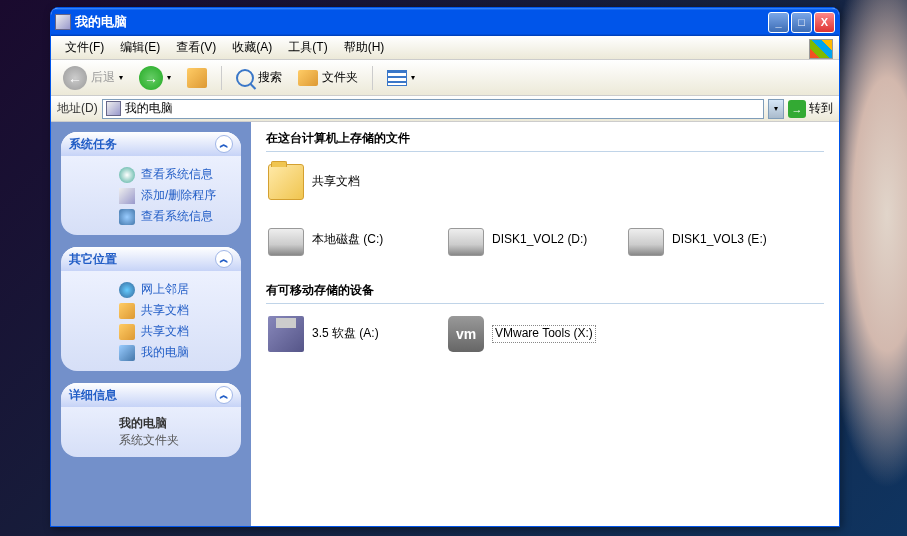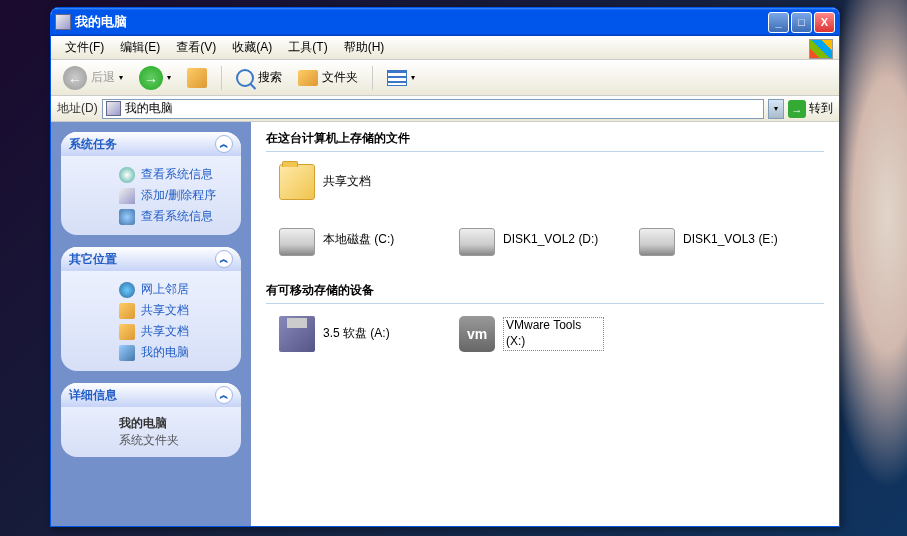--- a/index.html
+++ b/index.html
@@ -49,21 +49,21 @@
 .ico-setting { background: radial-gradient(circle, #9cf, #47a); border-radius: 3px; }
 .ico-net { background: radial-gradient(circle, #6cf, #369); border-radius: 50%; }
 .ico-docs { background: linear-gradient(135deg, #fc6, #d93); border-radius: 2px; }
 .ico-cp { background: linear-gradient(135deg, #9cf, #47a); border-radius: 2px; }
 .detail-title { font-weight: bold; color: #333; }
 .detail-sub { color: #555; }
 .main { flex: 1; background: #fff; padding: 4px 15px; overflow: auto; }
 .section-head { font-weight: bold; font-size: 12px; padding: 4px 0; border-bottom: 1px solid #c0d4e8; margin-bottom: 10px; }
 .item-row { display: flex; flex-wrap: wrap; gap: 0 20px; margin-bottom: 20px; }
 .item { display: flex; align-items: center; gap: 8px; width: 160px; cursor: pointer; padding: 2px; }
-.item-icon { width: 36px; height: 36px; flex-shrink: 0; margin-left: 11px; }
+.item-icon { width: 36px; height: 36px; flex-shrink: 0; }
 .folder-icon { background: linear-gradient(135deg, #ffe9a8, #f0c550); border-radius: 3px; position: relative; border: 1px solid #d4a030; }
 .folder-icon::before { content: ''; position: absolute; top: -4px; left: 2px; width: 14px; height: 5px; background: #f0c550; border-radius: 2px 2px 0 0; border: 1px solid #d4a030; border-bottom: none;}
 .drive-icon { background: linear-gradient(to bottom, #eee 0%, #ccc 60%, #888 100%); border-radius: 3px; border: 1px solid #999; height: 28px; margin-top: 4px;}
 .floppy-icon { background: linear-gradient(135deg, #88b, #558); border-radius: 2px; position: relative; }
 .floppy-icon::after { content:''; position:absolute; top:2px; left:8px; width:20px; height:10px; background:#ccc; }
 .vm-icon { background: linear-gradient(to bottom, #999, #666); border-radius: 5px; display: flex; align-items: center; justify-content: center; color: #fff; font-weight: bold; font-size: 14px; }
 .item-label { font-size: 12px; line-height: 1.3; }
 .item-label.dotted { border: 1px dotted #888; padding: 0 2px; }
 </style>
 </head>

